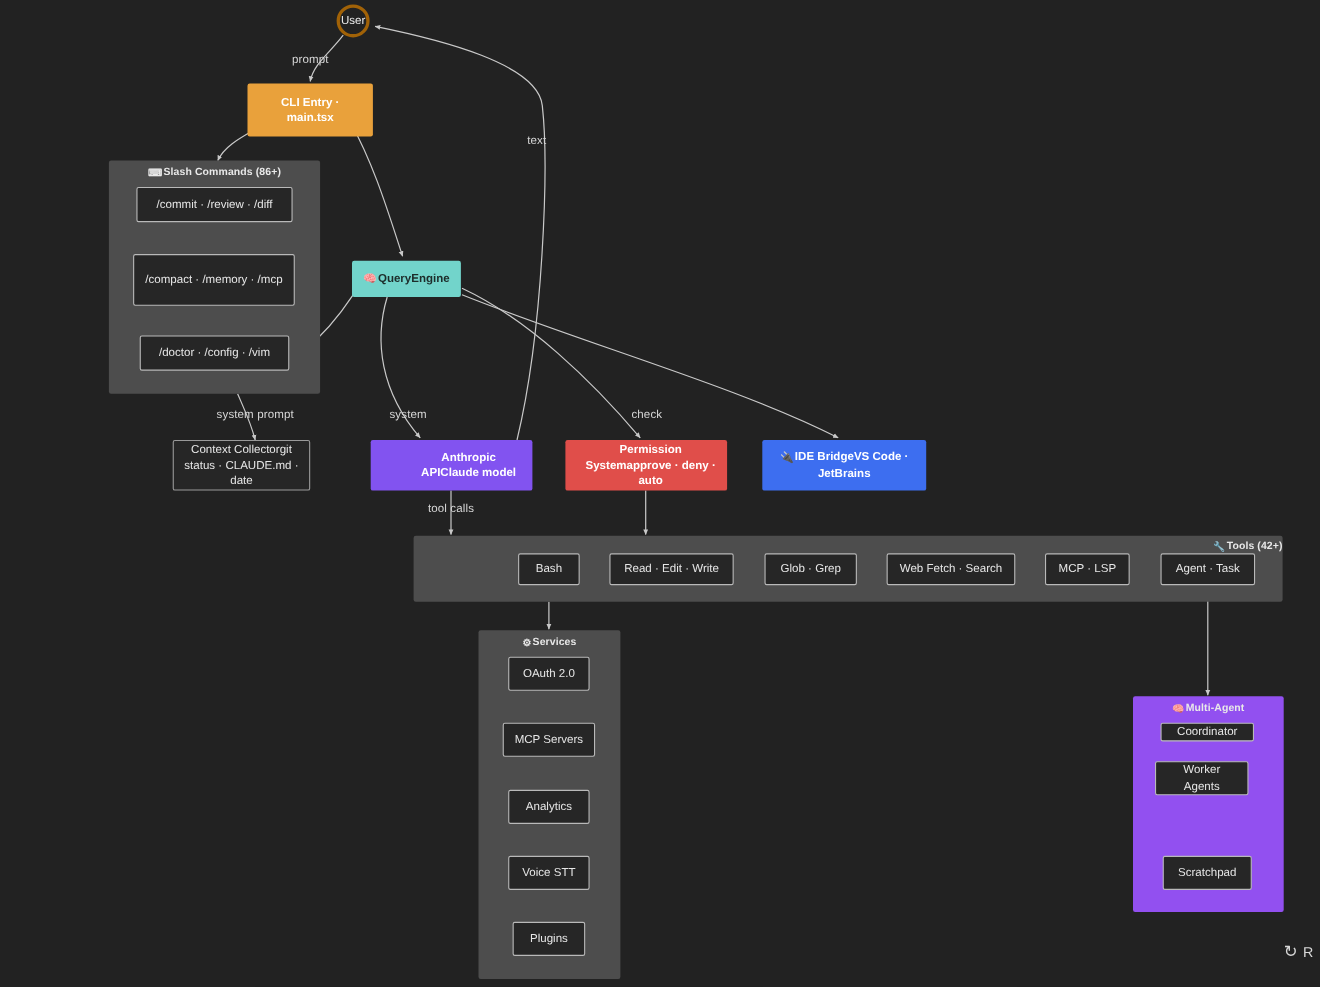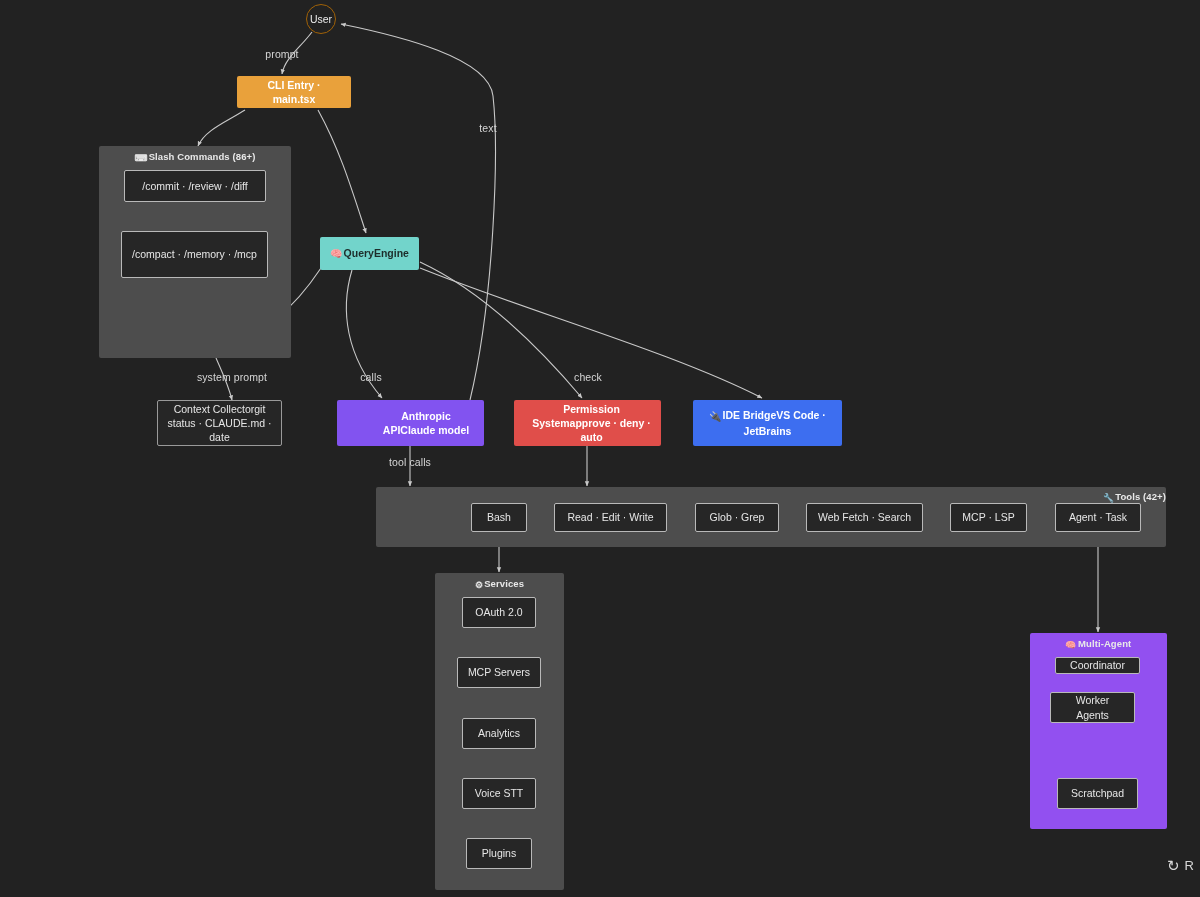--- a/index.html
+++ b/index.html
@@ -48,21 +48,21 @@
     box-sizing: border-box;
     display: flex;
     align-items: center;
     justify-content: center;
     text-align: center;
     line-height: 1.35;
   }
 
   .node-user {
     border-radius: 50%;
-    border: 1px solid #a16207;
+    border: 3px solid #a16207;
     background: #222222;
     color: #ececec;
     font-size: 10.5px;
   }
 
   .node-box {
     border-radius: 2px;
     font-size: 10.5px;
     font-weight: bold;
     color: #ffffff;
@@ -172,31 +172,32 @@
     <path class="edge-path" marker-end="url(#arrow)" d="M 587,446 L 587,486"></path>
 
     <path class="edge-path" marker-end="url(#arrow)" d="M 499,547 L 499,572"></path>
 
     <path class="edge-path" marker-end="url(#arrow)" d="M 1098,535 L 1098,632"></path>
   </svg>
 
   <div class="edge-label" style="left:282px; top:54px;">prompt</div>
   <div class="edge-label" style="left:488px; top:128px;">text</div>
   <div class="edge-label" style="left:232px; top:377px;">system prompt</div>
-  <div class="edge-label" style="left:371px; top:377px;">calls</div>
+  <div class="edge-label" style="left:371px; top:377px;">system</div>
   <div class="edge-label" style="left:588px; top:377px;">check</div>
   <div class="edge-label" style="left:410px; top:462px;">tool calls</div>
 
   <div class="group grey" style="left:99px; top:146px; width:192px; height:212px;">
     <div class="group-title">
       <span class="gicon">⌨</span><span>Slash Commands (86+)</span>
     </div>
   </div>
   <div class="node node-plain light-border" style="left:124px; top:170px; width:142px; height:32px;">/commit · /review · /diff</div>
   <div class="node node-plain light-border" style="left:121px; top:231px; width:147px; height:47px;">/compact · /memory · /mcp</div>
+  <div class="node node-plain light-border" style="left:127px; top:305px; width:136px; height:32px;">/doctor · /config · /vim</div>
 
   <div class="group grey" style="left:376px; top:487px; width:790px; height:60px;">
     <div class="group-title" style="text-align:right; padding-right:368px; top:4px;">
       <span class="gicon">🔧</span><span>Tools (42+)</span>
     </div>
   </div>
   <div class="node node-plain light-border" style="left:471px; top:503px; width:56px; height:29px;">Bash</div>
   <div class="node node-plain light-border" style="left:554px; top:503px; width:113px; height:29px;">Read · Edit · Write</div>
   <div class="node node-plain light-border" style="left:695px; top:503px; width:84px; height:29px;">Glob · Grep</div>
   <div class="node node-plain light-border" style="left:806px; top:503px; width:117px; height:29px;">Web Fetch · Search</div>
@@ -218,21 +219,21 @@
     <div class="group-title">
       <span class="gicon">🧠</span><span>Multi-Agent</span>
     </div>
   </div>
   <div class="node node-plain light-border" style="left:1055px; top:657px; width:85px; height:17px;">Coordinator</div>
   <div class="node node-plain light-border" style="left:1050px; top:692px; width:85px; height:31px;">Worker Agents</div>
   <div class="node node-plain light-border" style="left:1057px; top:778px; width:81px; height:31px;">Scratchpad</div>
 
   <div class="node node-user" style="left:306px; top:4px; width:30px; height:30px;">User</div>
 
-  <div class="node node-box orange" style="left:237px; top:76px; width:114px; height:32px;">CLI Entry · main.tsx</div>
+  <div class="node node-box orange" style="left:225px; top:76px; width:114px; height:48px;">CLI Entry · main.tsx</div>
 
   <div class="node node-box teal" style="left:320px; top:237px; width:99px; height:33px;">
     <span class="node-ico">🧠</span>
       <span>QueryEngine</span>
   </div>
 
   <div class="node node-plain" style="left:157px; top:400px; width:125px; height:46px;">Context Collectorgit status · CLAUDE.md · date</div>
 
   <div class="node node-box purple" style="left:337px; top:400px; width:147px; height:46px;padding-left:39px;">Anthropic APIClaude model</div>
 

